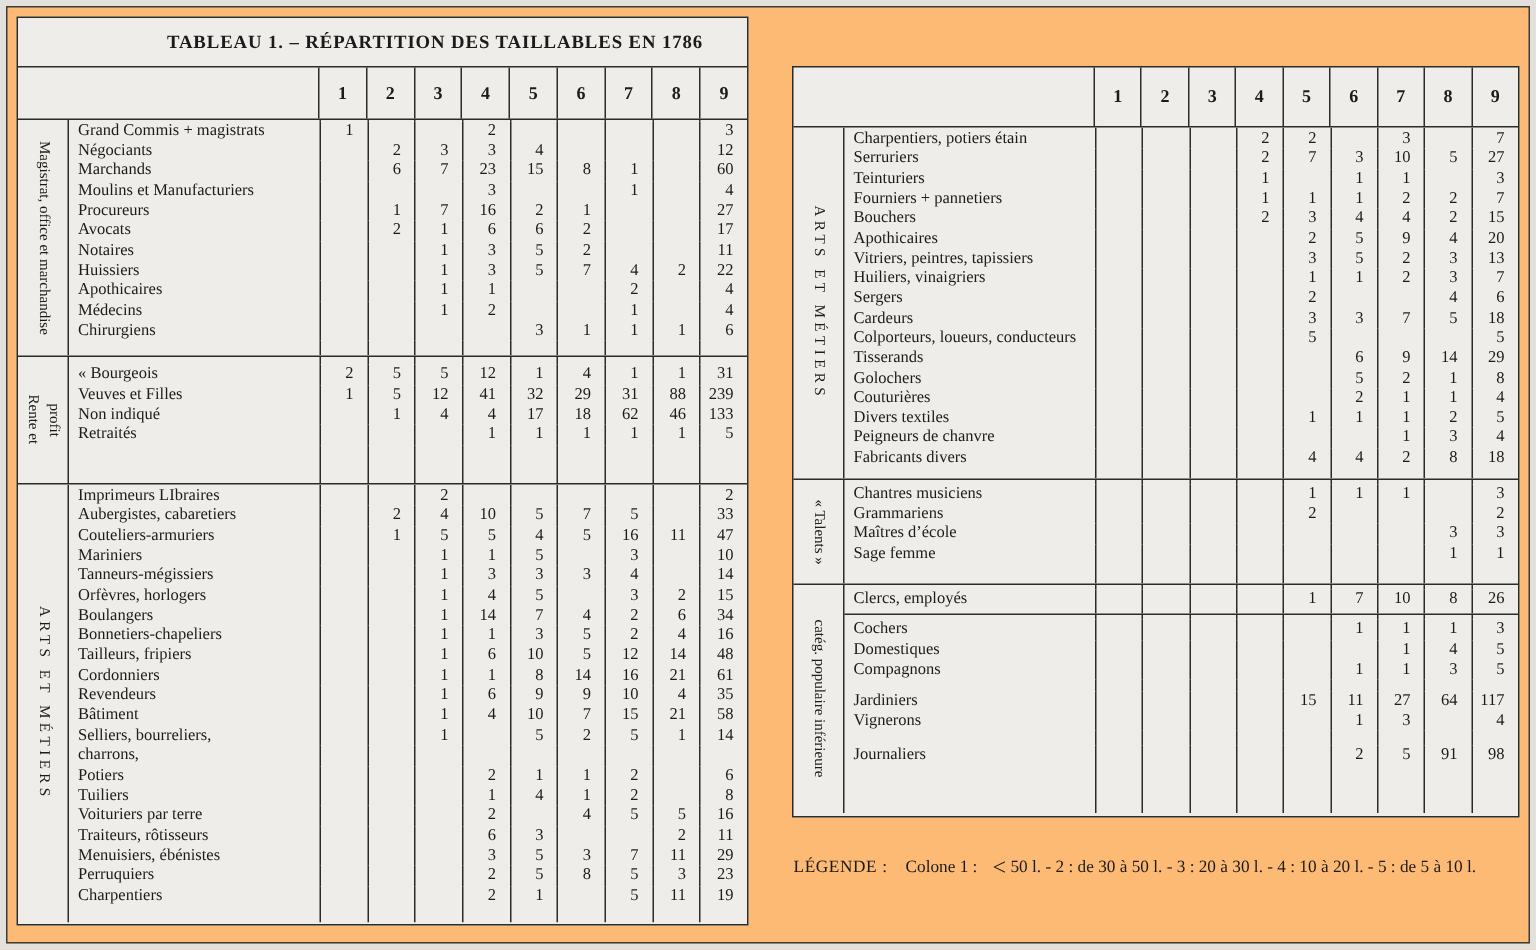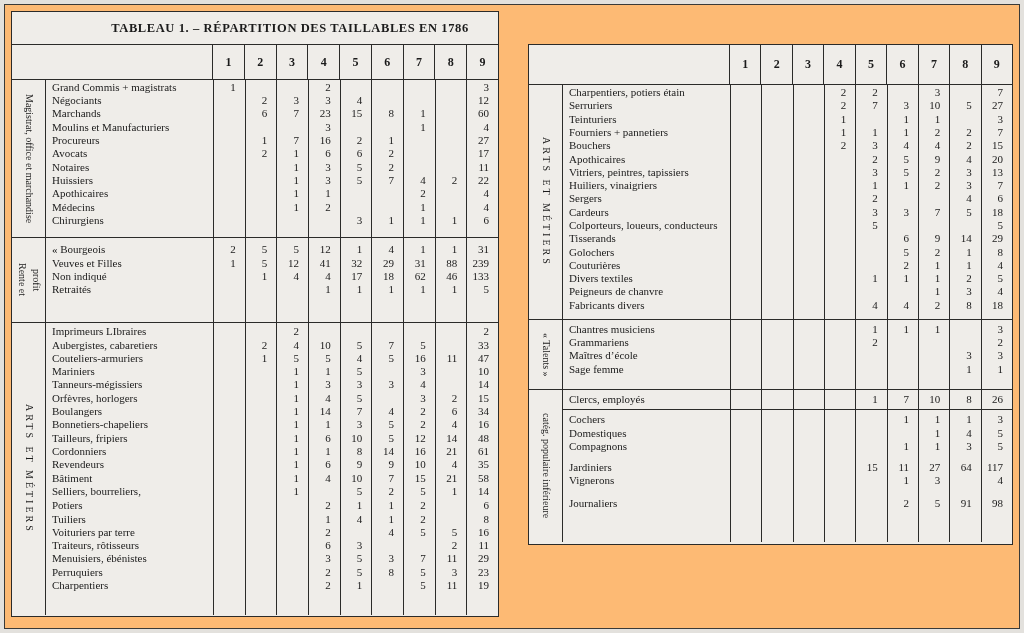--- a/index.html
+++ b/index.html
@@ -485,20 +485,32 @@
               <div class="cell"></div>
               <div class="cell"></div>
               <div class="cell">1</div>
               <div class="cell"></div>
               <div class="cell">5</div>
               <div class="cell">2</div>
               <div class="cell">5</div>
               <div class="cell">1</div>
               <div class="cell">14</div>
             </div>
+            <div class="row">
+              <div class="name">charrons,</div>
+              <div class="cell"></div>
+              <div class="cell"></div>
+              <div class="cell"></div>
+              <div class="cell"></div>
+              <div class="cell"></div>
+              <div class="cell"></div>
+              <div class="cell"></div>
+              <div class="cell"></div>
+              <div class="cell"></div>
+            </div>
             <div class="row spacer" style="height: 3px;">
               <div class="name"></div>
               <div class="cell"></div>
               <div class="cell"></div>
               <div class="cell"></div>
               <div class="cell"></div>
               <div class="cell"></div>
               <div class="cell"></div>
               <div class="cell"></div>
               <div class="cell"></div>
@@ -1094,15 +1106,18 @@
               <div class="cell"></div>
               <div class="cell"></div>
               <div class="cell"></div>
             </div>
           </div>
         </div>
       </div>
   </div>
 
   <div class="legend">
+    <div class="l1">
+      <span class="lbl">LÉGENDE :</span><span class="sp"></span><span>Colone 1 :</span><span class="lt">&lt;</span><span>50 l. - 2 : de 30 à 50 l. - 3 : 20 à 30 l. - 4 : 10 à 20 l. - 5 : de 5 à 10 l.</span>
+    </div>
   </div>
 
 </div>
 
 </body></html>

